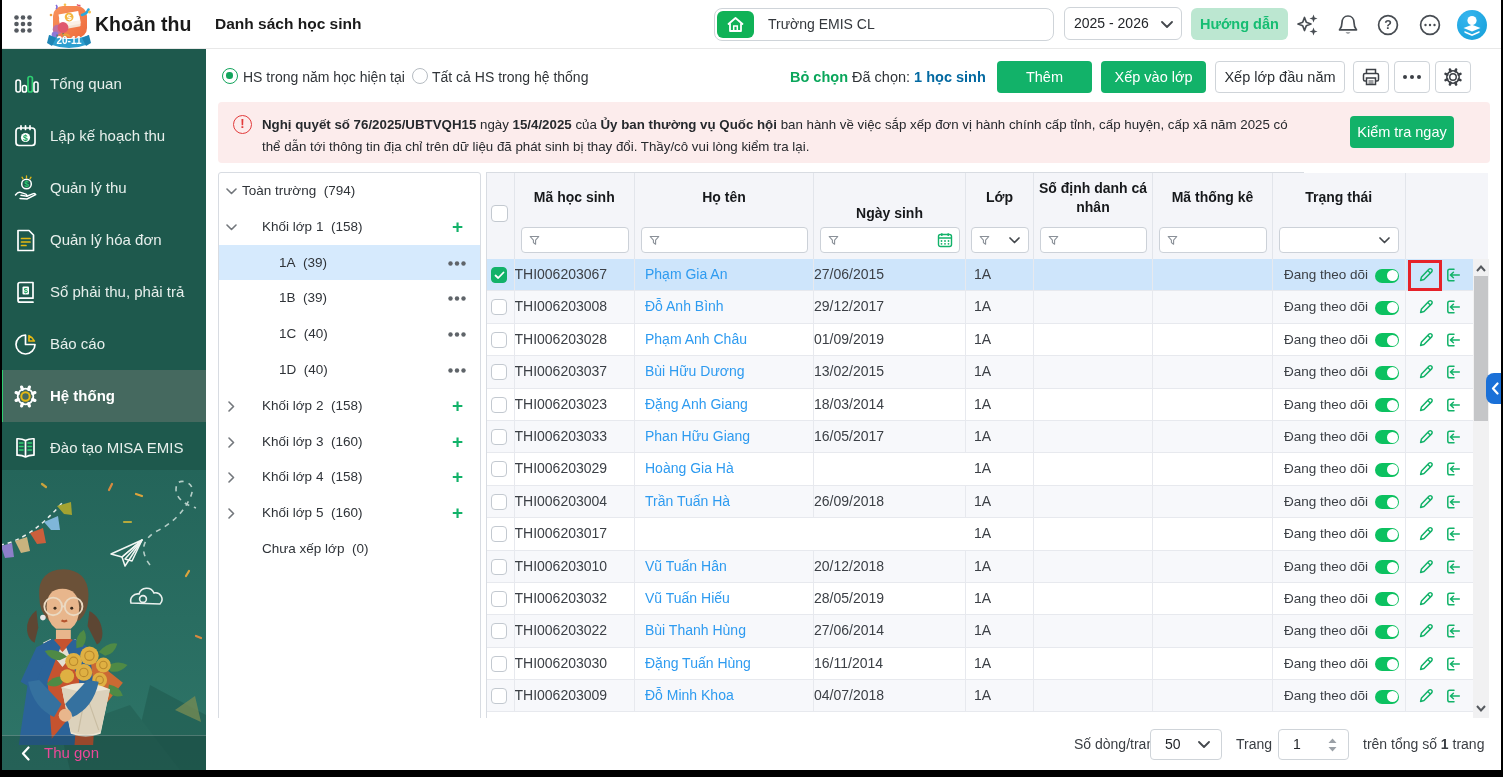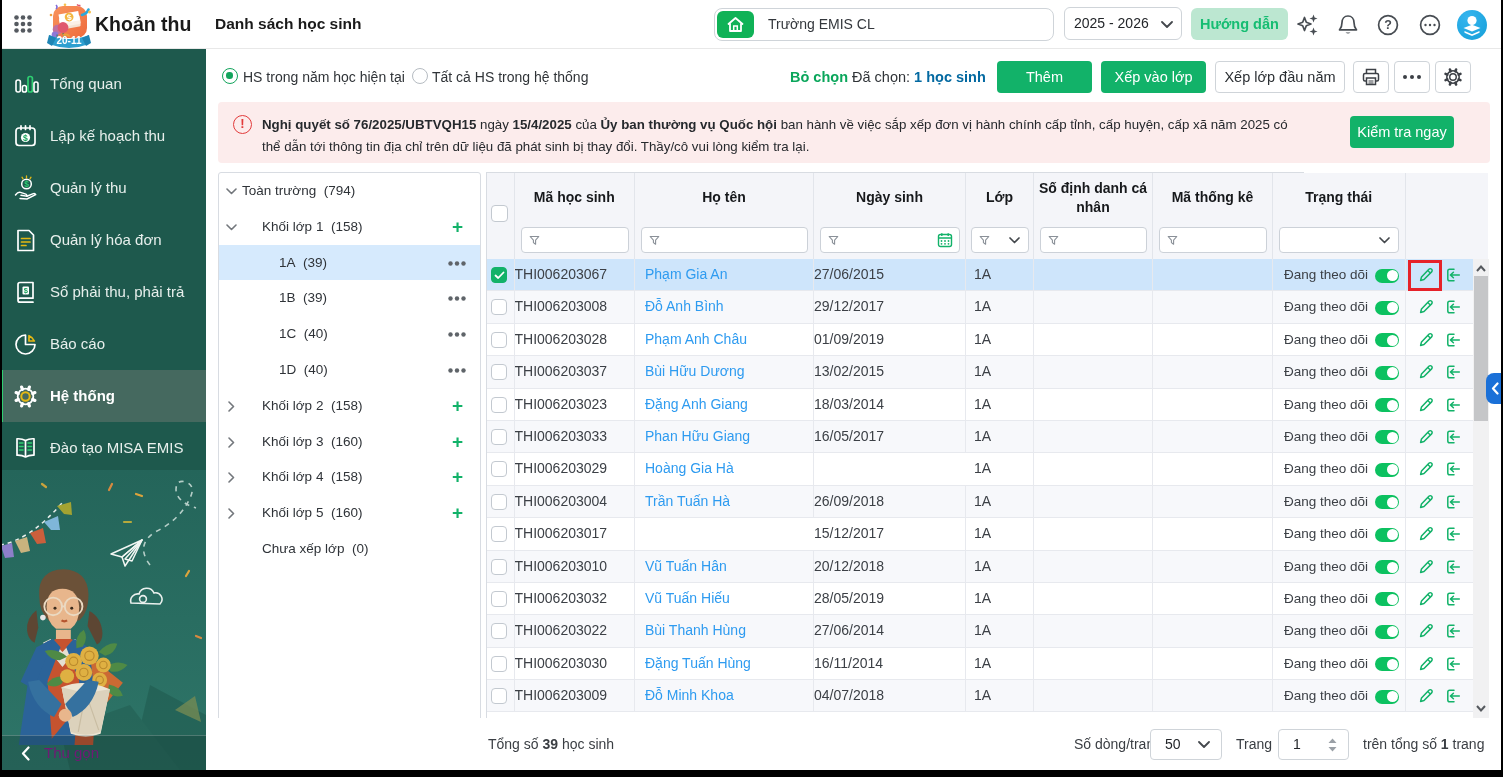--- a/index.html
+++ b/index.html
@@ -27,21 +27,21 @@
 .mitem { position:absolute; left:0; width:206px; height:52px; }
 .mitem .mtxt { position:absolute; left:50px; top:0; height:52px; line-height:52px; font-size:15px; color:#e7efec; white-space:nowrap; }
 .mitem svg { position:absolute; left:12px; top:13px; }
 .mitem.sel { background:#45695f; border-left:3px solid #2ece71; }
 .mitem.sel svg { left:9px; }
 .mitem.sel .mtxt { left:47px; font-weight:bold; color:#fff; }
 
 
 #illus { position:absolute; left:0; top:470px; width:206px; height:300px; }
 #collapsebar { position:absolute; left:0; top:735px; width:206px; height:35px; background:rgba(13,40,34,0.25); border-top:1px solid rgba(255,255,255,0.22); }
-#collapsebar .ctxt { position:absolute; left:44px; top:0; line-height:34px; color:#701a75; font-size:15px; }
+#collapsebar .ctxt { position:absolute; left:44px; top:0; line-height:34px; color:#ec4899; font-size:15px; }
 
 
 #toolbar { position:absolute; left:206px; top:49px; width:1295px; height:53px; background:#fff; }
 .radio { position:absolute; top:19px; width:16px; height:16px; border-radius:50%; background:#fff; }
 .rlabel { position:absolute; top:19.5px; font-size:14px; color:#303438; line-height:17px; }
 #bochon { position:absolute; left:584px; top:19.5px; font-size:14.5px; font-weight:bold; color:#0aa65b; }
 #dachon { position:absolute; left:646px; top:19.5px; font-size:14.5px; color:#303438; }
 .gbtn { position:absolute; top:12px; height:32px; background:#12b269; border-radius:4px; color:#fff; font-size:14.5px; text-align:center; line-height:32px; }
 .wbtn { position:absolute; top:12px; height:32px; background:#fff; border:1px solid #cfd4d9; border-radius:4px; color:#2b2f33; font-size:14.5px; text-align:center; line-height:30px; }
 .ibtn { position:absolute; top:12px; width:36px; height:32px; background:#fff; border:1px solid #cfd4d9; border-radius:4px; }
@@ -529,21 +529,21 @@
 <div id="tablewrap">
 <div id="thead">
 <div class="hcell c0"></div>
 <div class="hcell c1">
         <div class="hlbl" style="top:15px">Mã học sinh</div>
       </div>
 <div class="hcell c2">
         <div class="hlbl" style="top:15px">Họ tên</div>
       </div>
 <div class="hcell c3">
-        <div class="hlbl" style="top:15px">Ngày sinh</div>
+        <div class="hlbl" style="top:31px">Ngày sinh</div>
       </div>
 <div class="hcell c4">
         <div class="hlbl" style="top:15px">Lớp</div>
       </div>
 <div class="hcell c5">
         <div class="hlbl" style="top:5.5px">Số định danh cá nhân</div>
       </div>
 <div class="hcell c6">
         <div class="hlbl" style="top:15px">Mã thống kê</div>
       </div>
@@ -806,21 +806,20 @@
             <path d="M9 2.3 H4.6 Q2.8 2.3 2.8 4.1 V11.9 Q2.8 13.7 4.6 13.7 H9" fill="none" stroke="#12b269" stroke-width="1.5" stroke-linecap="round"></path>
             <path d="M14.3 8 H5.6 M8.4 5.2 L5.4 8 L8.4 10.8" fill="none" stroke="#12b269" stroke-width="1.5" stroke-linecap="round" stroke-linejoin="round"></path>
           </svg>
         </div>
 </div>
 <div class="drow">
 <div class="dcell c0">
           <div class="cb"></div>
         </div>
 <div class="dcell c1 ctr">THI006203017</div>
-<div class="dcell c3 ctr">15/12/2017</div>
 <div class="dcell c4" style="padding-left:8px">1A</div>
 <div class="dcell c5"></div>
 <div class="dcell c6"></div>
 <div class="dcell c7">
           <span style="position:absolute;left:11px;font-size:13.5px;line-height:32.4px">Đang theo dõi</span>
           <div class="tgl" style="right:5.5px;top:9.5px"></div>
         </div>
 <div class="dcell c8" style="border-right:none">
           <svg class="aic" style="left:12px" width="16" height="16" viewBox="0 0 16 16">
             <path d="M10.9 2.2 a1.9 1.9 0 0 1 2.7 2.7 L6 12.5 L2.6 13.4 L3.5 10 Z" fill="none" stroke="#12b269" stroke-width="1.5" stroke-linejoin="round"></path>
@@ -964,21 +963,20 @@
         <path d="M1 6 L5 1.5 L9 6" fill="none" stroke="#55595e" stroke-width="2"></path>
       </svg>
 <div id="vthumb"></div>
 <svg style="position:absolute;left:3px;top:446px" width="10" height="7">
         <path d="M1 1 L5 5.5 L9 1" fill="none" stroke="#55595e" stroke-width="2"></path>
       </svg>
 </div>
 </div>
 
 <div id="tfoot">
-  <div class="lbl" style="left:282px">Tổng số <b>39</b> học sinh</div>
   <div class="lbl" style="left:868px">Số dòng/trang</div>
   <div class="fbox" style="left:944px;width:72px">
       <span style="position:absolute;left:14px;line-height:29px">50</span>
     <svg width="12" height="8" style="position:absolute;right:11px;top:11px">
         <path d="M1 1 L6 6 L11 1" fill="none" stroke="#44484d" stroke-width="1.8" stroke-linecap="round" stroke-linejoin="round"></path>
       </svg>
   </div>
   <div class="lbl" style="left:1030px">Trang</div>
   <div class="fbox" style="left:1072px;width:71px">
       <span style="position:absolute;left:14px;line-height:29px">1</span>

